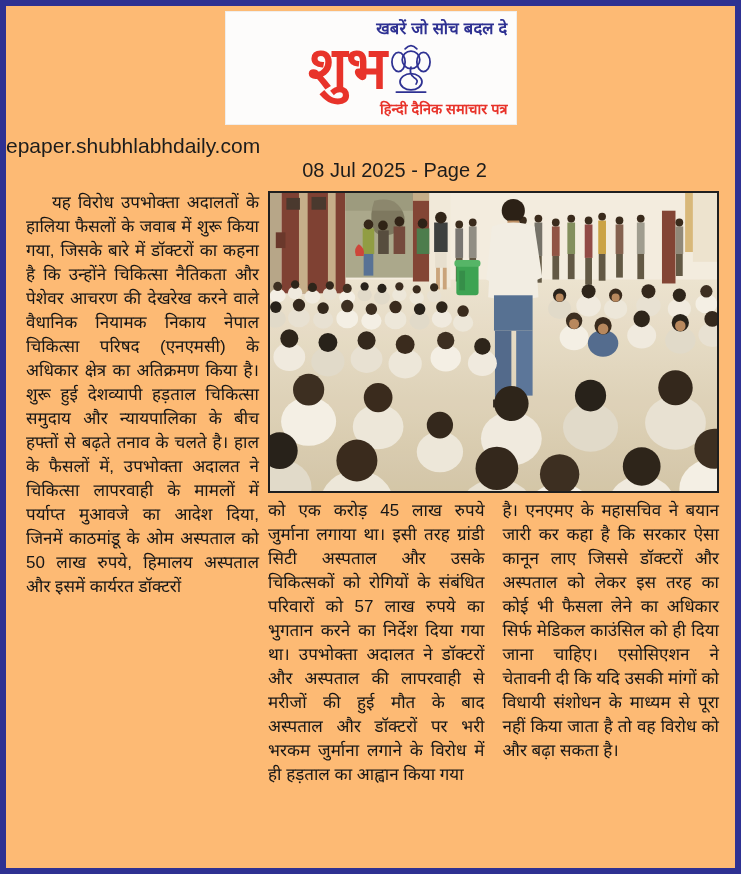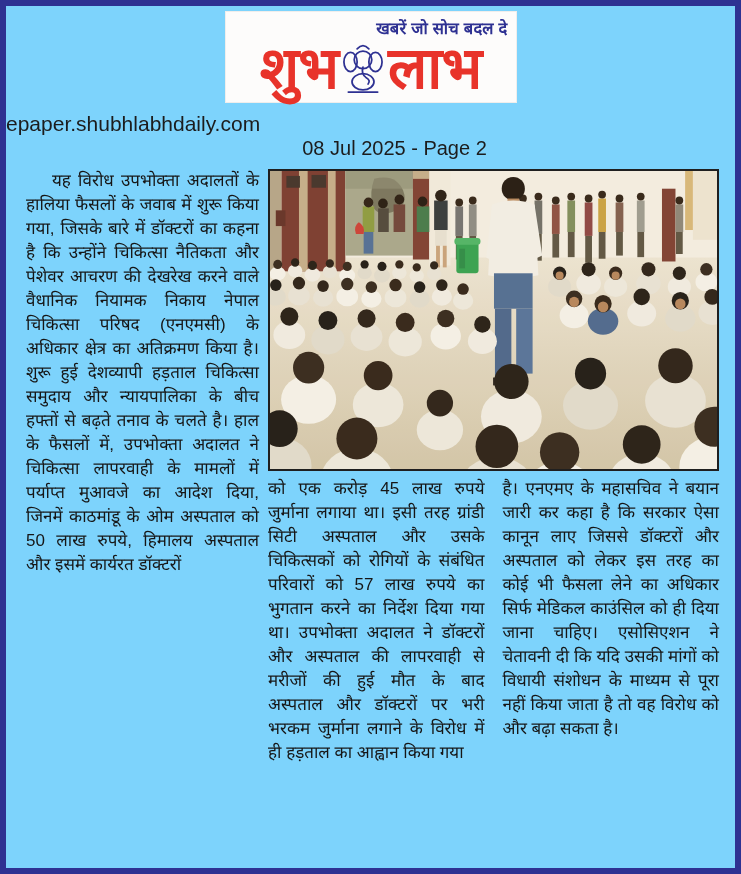--- a/index.html
+++ b/index.html
@@ -1,18 +1,18 @@
 <!DOCTYPE html>
 <html><head>
 <meta charset="utf-8">
 <style>
   html,body{margin:0;padding:0;background:#ffffff;}
   .page{
     width:741px;height:874px;box-sizing:border-box;
-    border:6px solid #2e3192;background:#7dd3fc;
+    border:6px solid #2e3192;background:#fdba74;
     font-family:"Liberation Sans","DejaVu Sans",sans-serif;
     position:relative;overflow:hidden;
   }
   
   .masthead{
     width:292px;margin:5px auto 0;padding:4px 8px 6px;
     background:#fdfcfb;border:1px solid #f0eeec;box-sizing:border-box;
   }
   .tagline{color:#2e3192;font-weight:bold;font-size:16.5px;text-align:right;letter-spacing:.2px;}
   .logo-row{display:flex;align-items:center;justify-content:center;gap:3px;margin-top:1px;}
@@ -58,22 +58,22 @@
         <svg viewBox="0 0 60 74" fill="none" stroke="#2e3192" stroke-width="2.4" stroke-linecap="round">
           <path d="M22 12 q8 -9 16 0"></path>
           <ellipse cx="13" cy="30" rx="9" ry="13"></ellipse>
           <ellipse cx="47" cy="30" rx="9" ry="13"></ellipse>
           <circle cx="30" cy="27" r="12"></circle>
           <path d="M30 37 q-3 9 4 14 q7 4 3 9"></path>
           <ellipse cx="30" cy="57" rx="15" ry="11"></ellipse>
           <path d="M10 71 H50"></path>
         </svg>
       </span>
-      <span class="brand-word">लाभ</span>
     </div>
+    <div class="subtitle">हिन्दी दैनिक समाचार पत्र</div>
   </div>
 
   <div class="site-line">epaper.shubhlabhdaily.com</div>
   <div class="date-line">08 Jul 2025 - Page 2</div>
 
 
   <div class="article">
 
     <div class="col1">
       <p>यह विरोध उपभोक्ता अदालतों के हालिया फैसलों के जवाब में शुरू किया गया, जिसके बारे में डॉक्टरों का कहना है कि उन्होंने चिकित्सा नैतिकता और पेशेवर आचरण की देखरेख करने वाले वैधानिक नियामक निकाय नेपाल चिकित्सा परिषद (एनएमसी) के अधिकार क्षेत्र का अतिक्रमण किया है। शुरू हुई देशव्यापी हड़ताल चिकित्सा समुदाय और न्यायपालिका के बीच हफ्तों से बढ़ते तनाव के चलते है। हाल के फैसलों में, उपभोक्ता अदालत ने चिकित्सा लापरवाही के मामलों में पर्याप्त मुआवजे का आदेश दिया, जिनमें काठमांडू के ओम अस्पताल को 50 लाख रुपये, हिमालय अस्पताल और इसमें कार्यरत डॉक्टरों</p>

